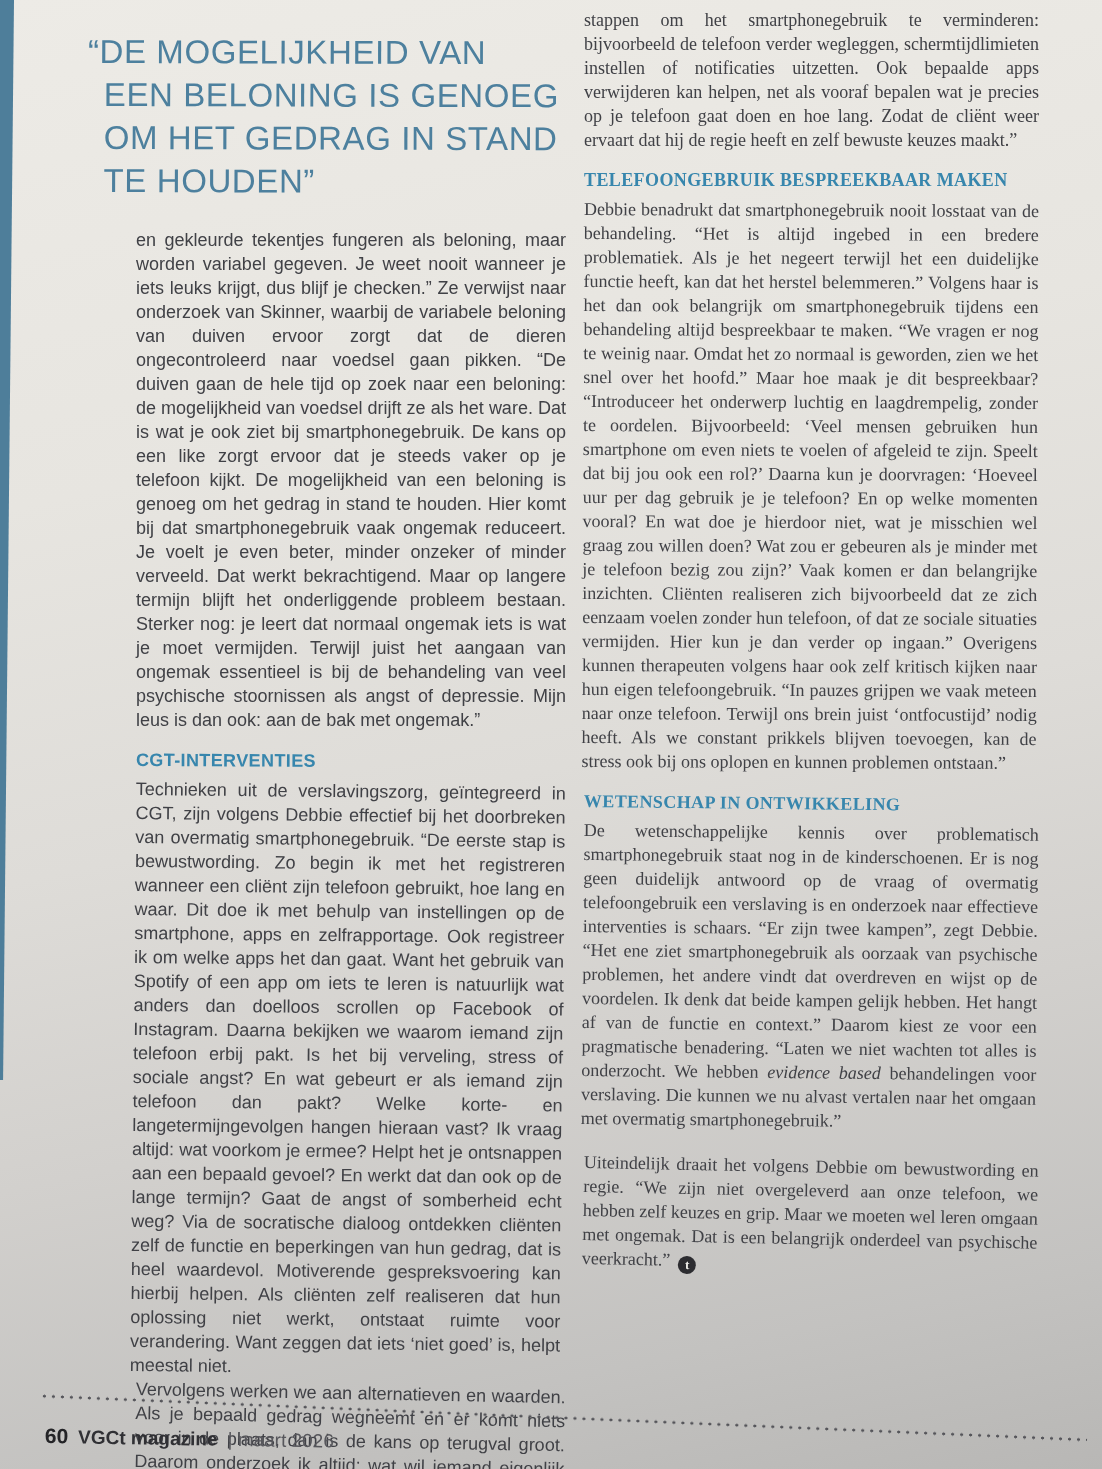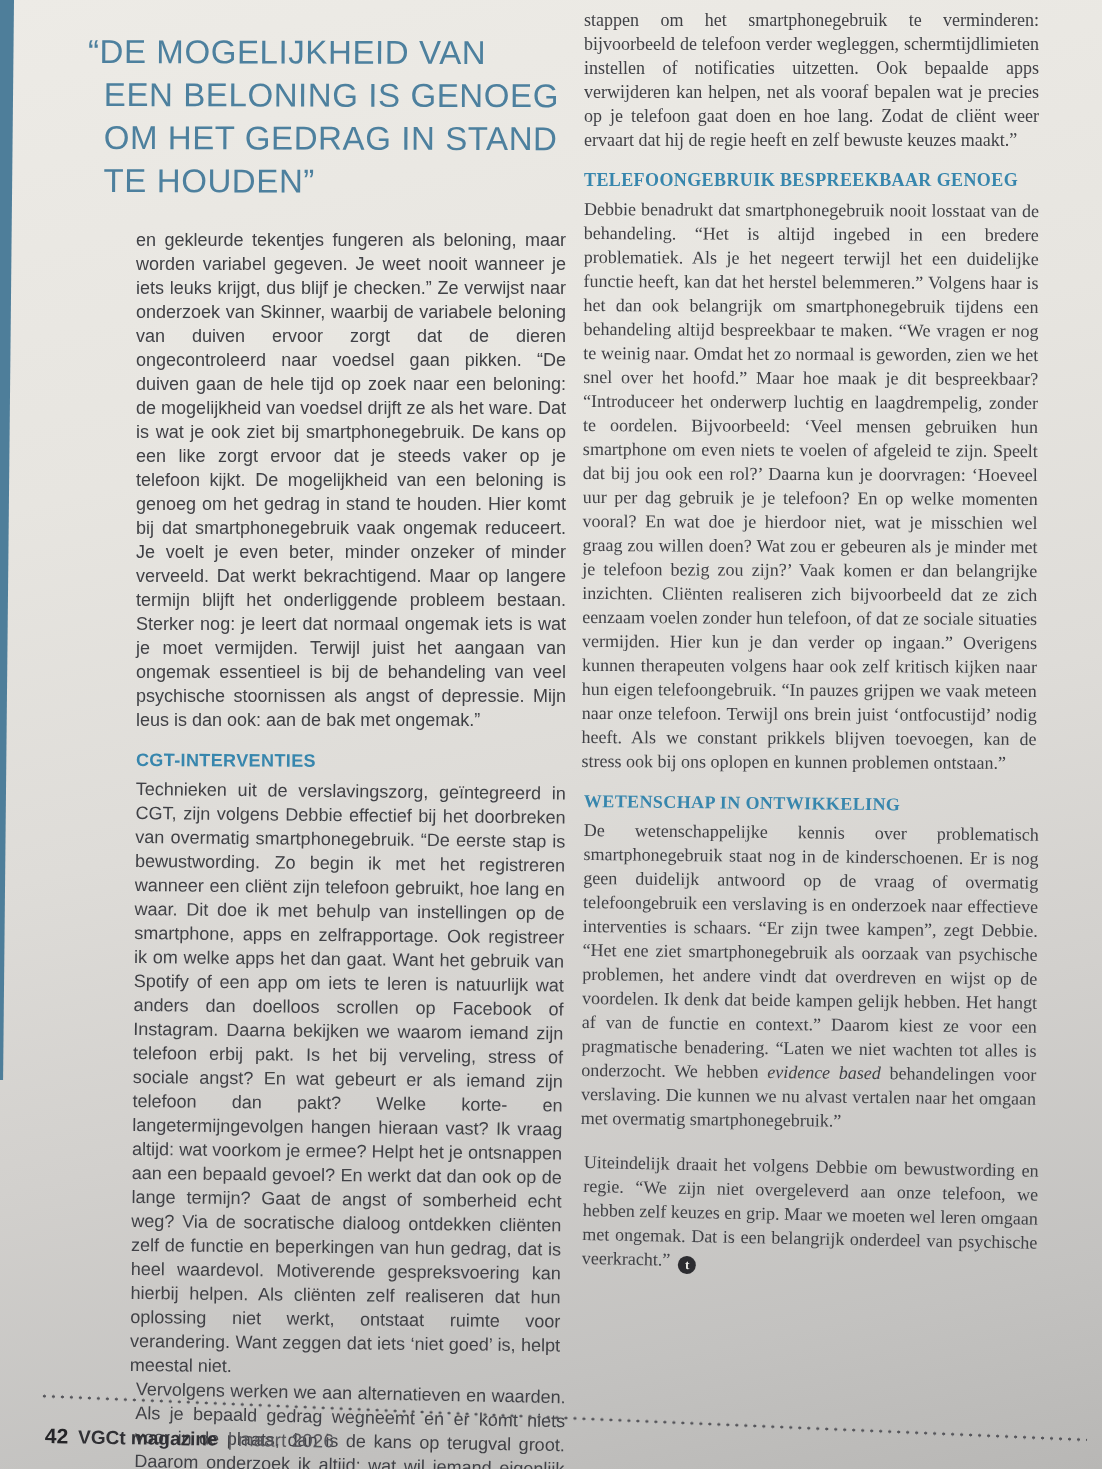--- a/index.html
+++ b/index.html
@@ -70,26 +70,26 @@
 
 <div class="col col-left">
   <p>en gekleurde tekentjes fungeren als beloning, maar worden variabel gegeven. Je weet nooit wanneer je iets leuks krijgt, dus blijf je checken.” Ze verwijst naar onderzoek van Skinner, waarbij de variabele beloning van duiven ervoor zorgt dat de dieren ongecontroleerd naar voedsel gaan pikken. “De duiven gaan de hele tijd op zoek naar een beloning: de mogelijkheid van voedsel drijft ze als het ware. Dat is wat je ook ziet bij smartphonegebruik. De kans op een like zorgt ervoor dat je steeds vaker op je telefoon kijkt. De mogelijkheid van een beloning is genoeg om het gedrag in stand te houden. Hier komt bij dat smartphonegebruik vaak ongemak reduceert. Je voelt je even beter, minder onzeker of minder verveeld. Dat werkt bekrachtigend. Maar op langere termijn blijft het onderliggende probleem bestaan. Sterker nog: je leert dat normaal ongemak iets is wat je moet vermijden. Terwijl juist het aangaan van ongemak essentieel is bij de behandeling van veel psychische stoornissen als angst of depressie. Mijn leus is dan ook: aan de bak met ongemak.”</p>
   <h3 class="section r1">CGT-INTERVENTIES</h3>
   <p class="r2">Technieken uit de verslavingszorg, geïntegreerd in CGT, zijn volgens Debbie effectief bij het doorbreken van overmatig smartphonegebruik. “De eerste stap is bewustwording. Zo begin ik met het registreren wanneer een cliënt zijn telefoon gebruikt, hoe lang en waar. Dit doe ik met behulp van instellingen op de smartphone, apps en zelfrapportage. Ook registreer ik om welke apps het dan gaat. Want het gebruik van Spotify of een app om iets te leren is natuurlijk wat anders dan doelloos scrollen op Facebook of Instagram. Daarna bekijken we waarom iemand zijn telefoon erbij pakt. Is het bij verveling, stress of sociale angst? En wat gebeurt er als iemand zijn telefoon dan pakt? Welke korte- en langetermijngevolgen hangen hieraan vast? Ik vraag altijd: wat voorkom je ermee? Helpt het je ontsnappen aan een bepaald gevoel? En werkt dat dan ook op de lange termijn? Gaat de angst of somberheid echt weg? Via de socratische dialoog ontdekken cliënten zelf de functie en beperkingen van hun gedrag, dat is heel waardevol. Motiverende gespreksvoering kan hierbij helpen. Als cliënten zelf realiseren dat hun oplossing niet werkt, ontstaat ruimte voor verandering. Want zeggen dat iets ‘niet goed’ is, helpt meestal niet.</p>
   <p class="flow r3">Vervolgens werken we aan alternatieven en waarden. Als je bepaald gedrag wegneemt en er komt niets voor in de plaats, dan is de kans op terugval groot. Daarom onderzoek ik altijd: wat wil iemand eigenlijk wél? Hoe wil je dat je leven eruitziet? Daarnaast nemen we actieve</p>
 </div>
 
 <div class="col col-right">
   <p>stappen om het smartphonegebruik te verminderen: bijvoorbeeld de telefoon verder wegleggen, schermtijdlimieten instellen of notificaties uitzetten. Ook bepaalde apps verwijderen kan helpen, net als vooraf bepalen wat je precies op je telefoon gaat doen en hoe lang. Zodat de cliënt weer ervaart dat hij de regie heeft en zelf bewuste keuzes maakt.”</p>
-  <h3 class="section">TELEFOONGEBRUIK BESPREEKBAAR GENOEG</h3>
+  <h3 class="section">TELEFOONGEBRUIK BESPREEKBAAR MAKEN</h3>
   <p class="r1">Debbie benadrukt dat smartphonegebruik nooit losstaat van de behandeling. “Het is altijd ingebed in een bredere problematiek. Als je het negeert terwijl het een duidelijke functie heeft, kan dat het herstel belemmeren.” Volgens haar is het dan ook belangrijk om smartphonegebruik tijdens een behandeling altijd bespreekbaar te maken. “We vragen er nog te weinig naar. Omdat het zo normaal is geworden, zien we het snel over het hoofd.” Maar hoe maak je dit bespreekbaar? “Introduceer het onderwerp luchtig en laagdrempelig, zonder te oordelen. Bijvoorbeeld: ‘Veel mensen gebruiken hun smartphone om even niets te voelen of afgeleid te zijn. Speelt dat bij jou ook een rol?’ Daarna kun je doorvragen: ‘Hoeveel uur per dag gebruik je je telefoon? En op welke momenten vooral? En wat doe je hierdoor niet, wat je misschien wel graag zou willen doen? Wat zou er gebeuren als je minder met je telefoon bezig zou zijn?’ Vaak komen er dan belangrijke inzichten. Cliënten realiseren zich bijvoorbeeld dat ze zich eenzaam voelen zonder hun telefoon, of dat ze sociale situaties vermijden. Hier kun je dan verder op ingaan.” Overigens kunnen therapeuten volgens haar ook zelf kritisch kijken naar hun eigen telefoongebruik. “In pauzes grijpen we vaak meteen naar onze telefoon. Terwijl ons brein juist ‘ontfocustijd’ nodig heeft. Als we constant prikkels blijven toevoegen, kan de stress ook bij ons oplopen en kunnen problemen ontstaan.”</p>
   <h3 class="section r2">WETENSCHAP IN ONTWIKKELING</h3>
   <p class="r2"><span>De wetenschappelijke kennis over problematisch smartphonegebruik staat nog in de kinderschoenen. Er is nog geen duidelijk antwoord op de vraag of overmatig telefoongebruik een verslaving is en onderzoek naar effectieve interventies is schaars. “Er zijn twee kampen”, zegt Debbie. “Het ene ziet smartphonegebruik als oorzaak van psychische problemen, het andere vindt dat overdreven en wijst op de voordelen. Ik denk dat beide kampen gelijk hebben. Het hangt af van de functie en context.” Daarom kiest ze voor een pragmatische benadering. “Laten we niet wachten tot alles is onderzocht. We hebben </span><span class="em">evidence based</span><span> behandelingen voor verslaving. Die kunnen we nu alvast vertalen naar het omgaan met overmatig smartphonegebruik.”</span></p>
   <p class="gap r3"><span>Uiteindelijk draait het volgens Debbie om bewustwording en regie. “We zijn niet overgeleverd aan onze telefoon, we hebben zelf keuzes en grip. Maar we moeten wel leren omgaan met ongemak. Dat is een belangrijk onderdeel van psychische veerkracht.”</span><span class="end-icon">t</span></p>
 </div>
 
 <div class="dotted-rule"></div>
 
 <div class="footer">
-  <span class="pageno">42</span>
+  <span class="pageno">60</span>
   <span class="mag">VGCt magazine</span>
   <span class="issue">| maart 2026</span>
 </div>
 
 </body></html>

